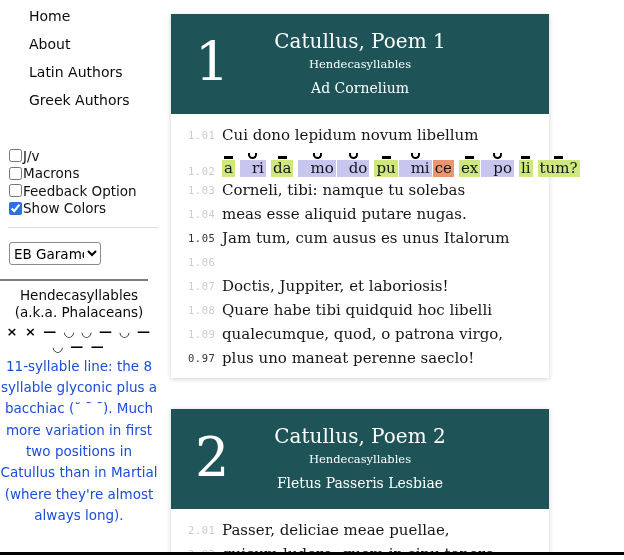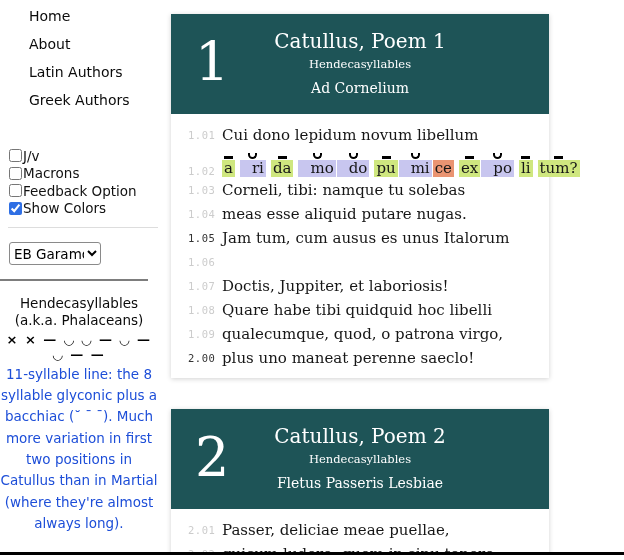--- a/index.html
+++ b/index.html
@@ -19,21 +19,21 @@
   .opt-row { display:flex; align-items:center; height:17.5px; font-size:13.5px; }
   .opt-row input {
     width:13px; height:13px; margin:0 1px 0 0; accent-color:#2f6fe4;
   }
   hr.light { border:none; border-top:1px solid #ddd; margin:10px 8px 0 8px; }
   .font-select {
     margin:14px 0 0 9px; font-size:13.5px; height:23px; width:92px;
     font-family:"DejaVu Sans", sans-serif; background:#fff; border:1px solid #8a8a8a; border-radius:3px;
   }
   hr.dark { border:none; border-top:2px solid #7d7d7d; margin:14px 18px 0 0; }
-  .meter-info { width:158px; margin-top:14px; text-align:center; }
+  .meter-info { width:158px; margin-top:6px; text-align:center; }
   .meter-title { font-size:13.5px; line-height:1.25; color:#0b0b0b; }
   .meter-pattern { font-size:13px; font-weight:bold; letter-spacing:1.5px; margin-top:3px; color:#000; }
   .meter-desc { font-size:13.5px; line-height:1.58; margin-top:2px; color:#1d4ed8; }
 
   
   .main { position:absolute; left:171px; top:14px; width:378px; }
   .poem-card { background:#fff; box-shadow:0 1px 5px rgba(0,0,0,.18); margin-bottom:31px; }
   .poem-header {
     background:var(--teal,#1e5457); color:#fff; position:relative;
     text-align:center; padding:15px 0 18px; font-family:"DejaVu Serif", serif;
@@ -254,21 +254,21 @@
         </div>
         <div class="line-row">
           <span class="line-num">1.08</span>
           <span class="line-text">Quare habe tibi quidquid hoc libelli</span>
         </div>
         <div class="line-row">
           <span class="line-num">1.09</span>
           <span class="line-text">qualecumque, quod, o patrona virgo,</span>
         </div>
         <div class="line-row">
-          <span class="line-num strong">2.00</span>
+          <span class="line-num strong">0.97</span>
           <span class="line-text">plus uno maneat perenne saeclo!</span>
         </div>
       </div>
     </div>
     <div class="poem-card">
       <div class="poem-header">
         <div class="poem-number">2</div>
         <div class="poem-title">Catullus, Poem 2</div>
         <div class="poem-meter">Hendecasyllables</div>
         <div class="poem-dedication">Fletus Passeris Lesbiae</div>

